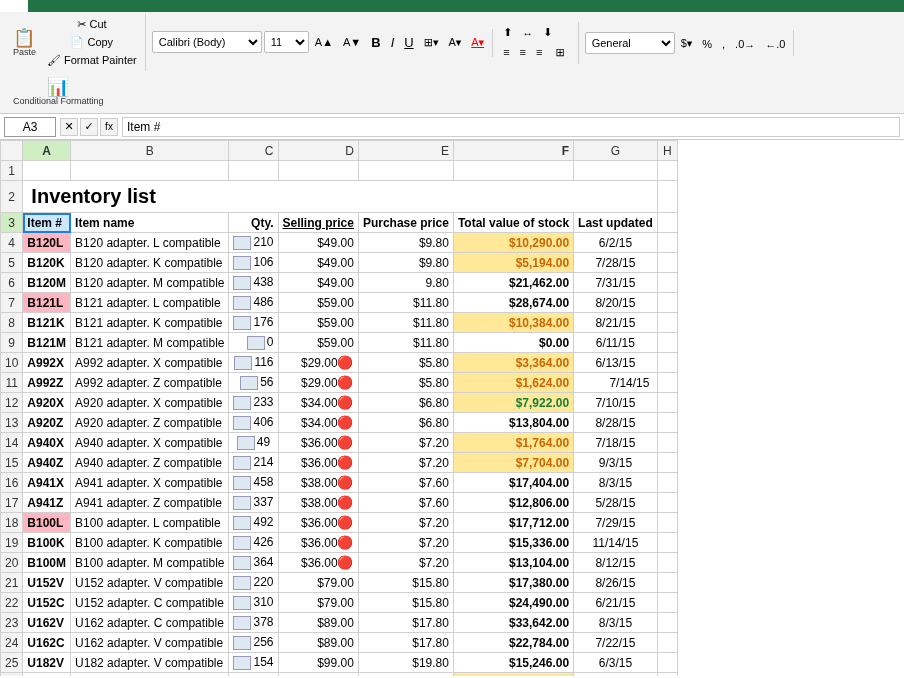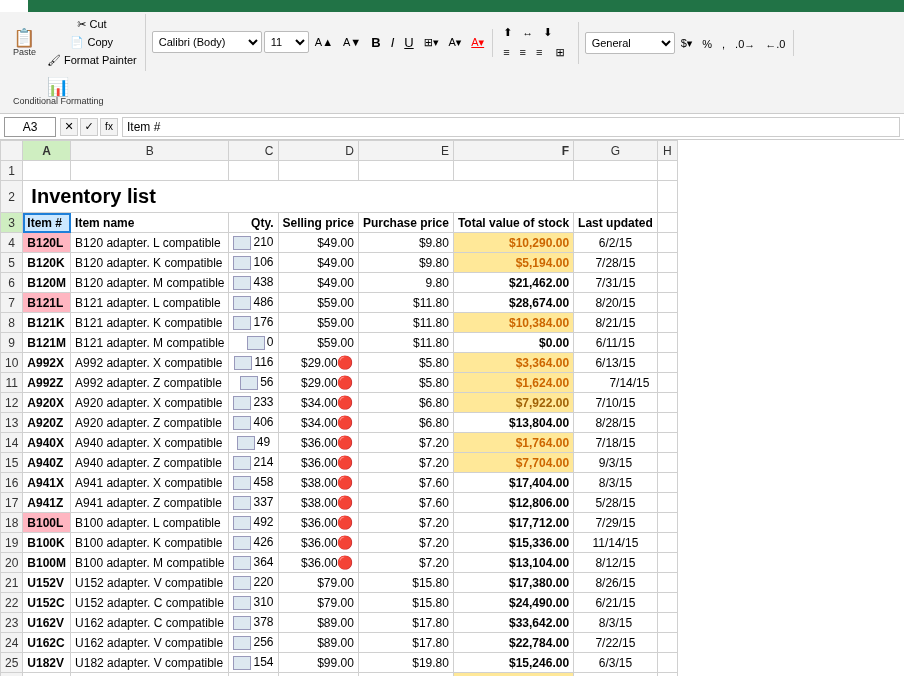--- a/index.html
+++ b/index.html
@@ -333,21 +333,21 @@
         <tr>
           <td class="row-header">2</td>
 <td colspan="7" style="font-size:20px;font-weight:bold;padding:4px 8px;border:1px solid #d0d0d0;">Inventory list</td>
 <td></td>
         </tr>
         <tr>
           <td class="row-header selected-row">3</td>
 <td class="col-a cell-selected" style="font-weight:bold;">Item #</td>
 <td class="col-b" style="font-weight:bold;">Item name</td>
 <td class="col-c" style="font-weight:bold;text-align:right;">Qty.</td>
-<td class="col-d" style="font-weight:bold;text-align:right;">Selling price</td>
+<td class="col-d" style="font-weight:bold;text-align:right;text-decoration:underline;">Selling price</td>
 <td class="col-e" style="font-weight:bold;text-align:right;">Purchase price</td>
 <td class="col-f" style="font-weight:bold;text-align:right;">Total value of stock</td>
 <td class="col-g" style="font-weight:bold;text-align:center;">Last updated</td>
 <td></td>
         </tr>
         <tr class="row-4">
     <td class="row-header">4</td>
     <td class="col-a" style="background:#FFB6C1;font-weight:bold;">B120L</td>
     <td class="col-b">B120 adapter. L compatible</td>
     <td class="col-c" style="text-align:right;"><span class="qty-box"></span>210</td>
@@ -434,21 +434,21 @@
     <td class="col-g" style="text-align:center;padding-left:32px;">7/14/15</td>
     <td></td>
   </tr>
         <tr class="row-12">
     <td class="row-header">12</td>
     <td class="col-a" style="font-weight:bold;">A920X</td>
     <td class="col-b">A920 adapter. X compatible</td>
     <td class="col-c" style="text-align:right;"><span class="qty-box"></span>233</td>
     <td class="col-d" style="text-align:right;">$34.00<span style="color:#CC0000;font-size:13px;">🔴</span></td>
     <td class="col-e" style="text-align:right;">$6.80</td>
-    <td class="col-f" style="background:#FFE898;color:#a16207;font-weight:bold;text-align:right;">$7,922.00</td>
+    <td class="col-f" style="background:#FFE898;color:#15803d;font-weight:bold;text-align:right;">$7,922.00</td>
     <td class="col-g" style="text-align:center;">7/10/15</td>
     <td></td>
   </tr>
         <tr class="row-13">
     <td class="row-header">13</td>
     <td class="col-a" style="font-weight:bold;">A920Z</td>
     <td class="col-b">A920 adapter. Z compatible</td>
     <td class="col-c" style="text-align:right;"><span class="qty-box"></span>406</td>
     <td class="col-d" style="text-align:right;">$34.00<span style="color:#CC0000;font-size:13px;">🔴</span></td>
     <td class="col-e" style="text-align:right;">$6.80</td>

